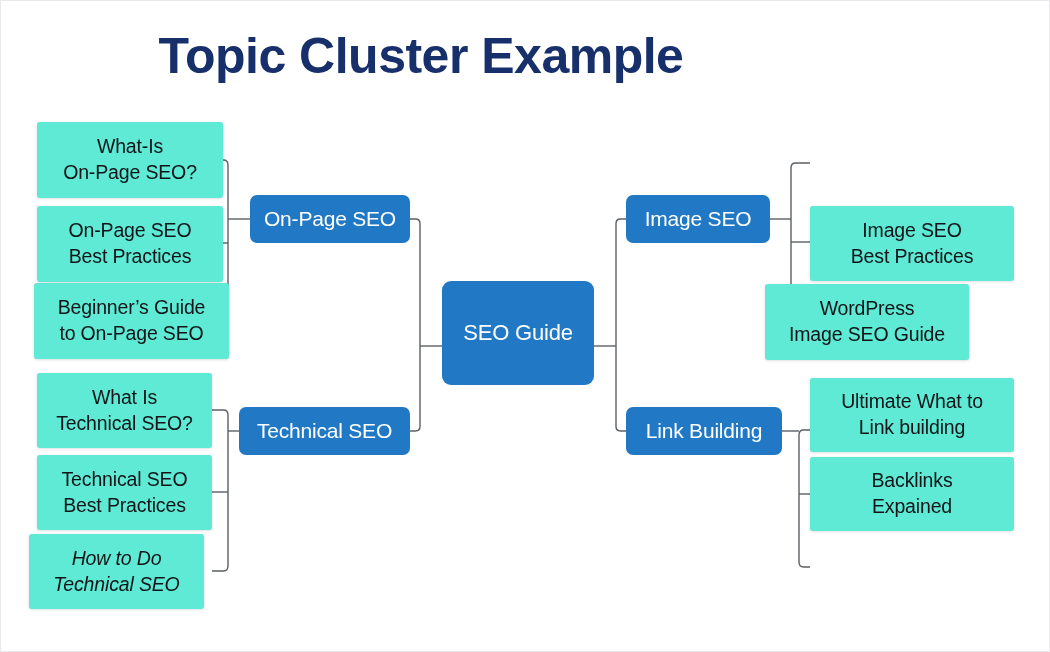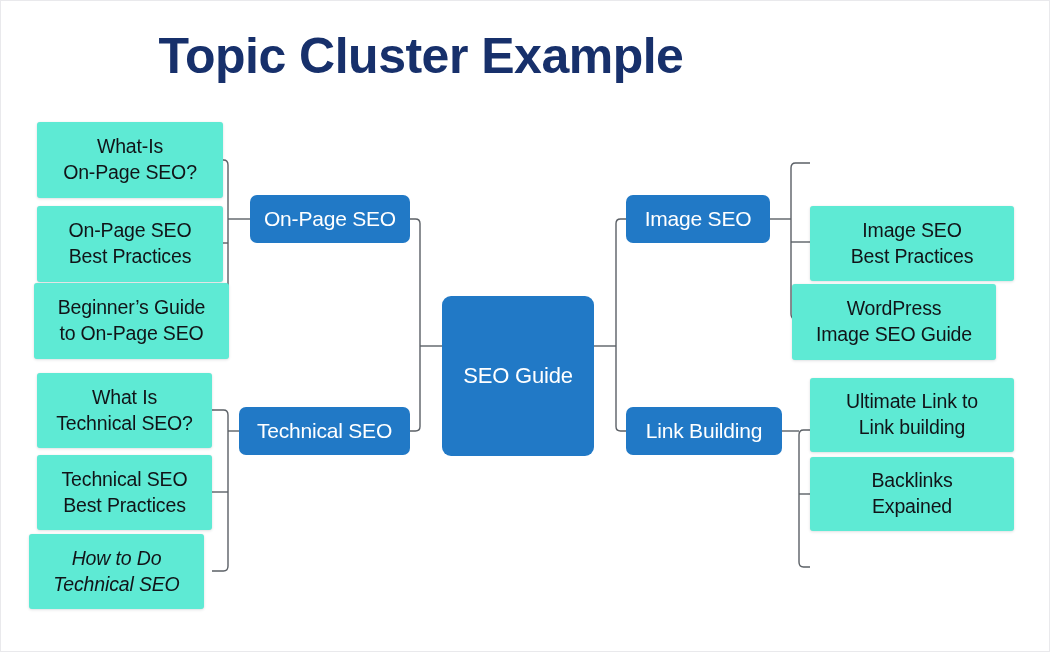--- a/index.html
+++ b/index.html
@@ -151,30 +151,30 @@
       <span>Technical SEO</span>
     </div>
   </div>
 
   <div class="leaf" style="left:809px;top:205px;width:204px;height:75px;">
     <div>
       <span>Image SEO</span>
       <span>Best Practices</span>
     </div>
   </div>
-  <div class="leaf" style="left:791px;top:283px;width:204px;height:76px;">
+  <div class="leaf" style="left:764px;top:283px;width:204px;height:76px;">
     <div>
       <span>WordPress</span>
       <span>Image SEO Guide</span>
     </div>
   </div>
 
   <div class="leaf" style="left:809px;top:377px;width:204px;height:74px;">
     <div>
-      <span>Ultimate Link to</span>
+      <span>Ultimate What to</span>
       <span>Link building</span>
     </div>
   </div>
   <div class="leaf" style="left:809px;top:456px;width:204px;height:74px;">
     <div>
       <span>Backlinks</span>
       <span>Expained</span>
     </div>
   </div>
 
@@ -187,17 +187,17 @@
   </div>
 
   <div class="node" style="left:625px;top:194px;width:144px;height:48px;">
     <span>Image SEO</span>
   </div>
 
   <div class="node" style="left:625px;top:406px;width:156px;height:48px;">
     <span>Link Building</span>
   </div>
 
-  <div class="node hub" style="left:441px;top:295px;width:152px;height:160px;">
+  <div class="node hub" style="left:441px;top:280px;width:152px;height:104px;">
     <span>SEO Guide</span>
   </div>
 
 </div>
 
 </body></html>

